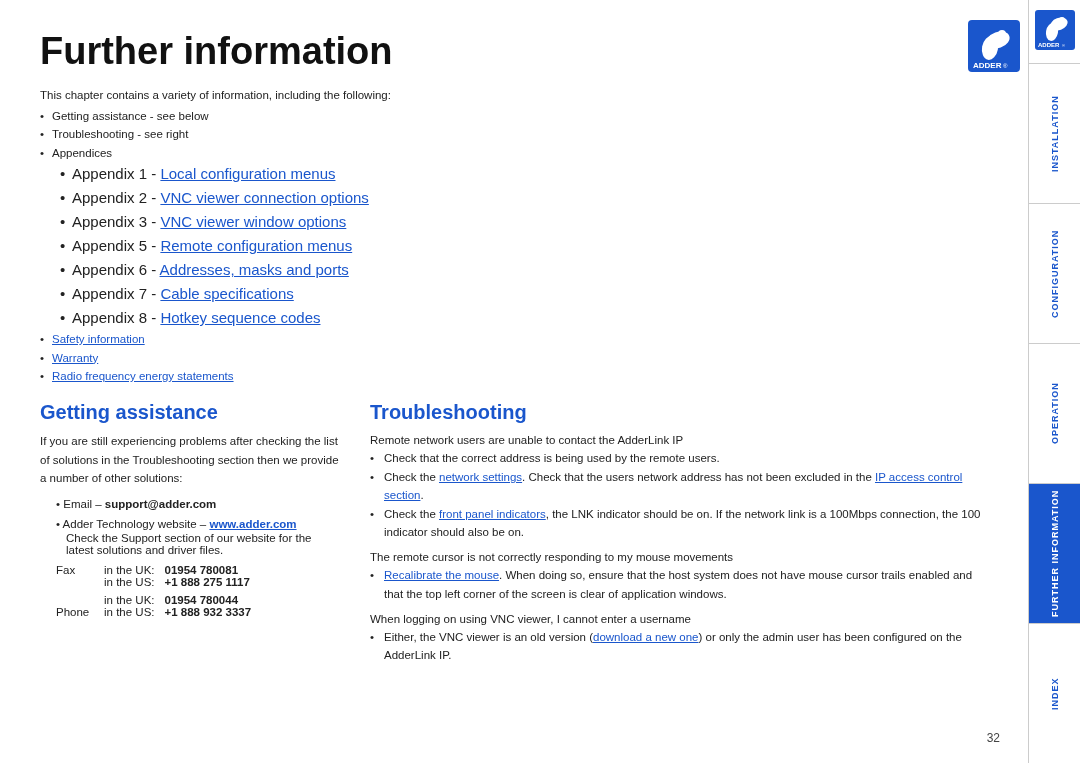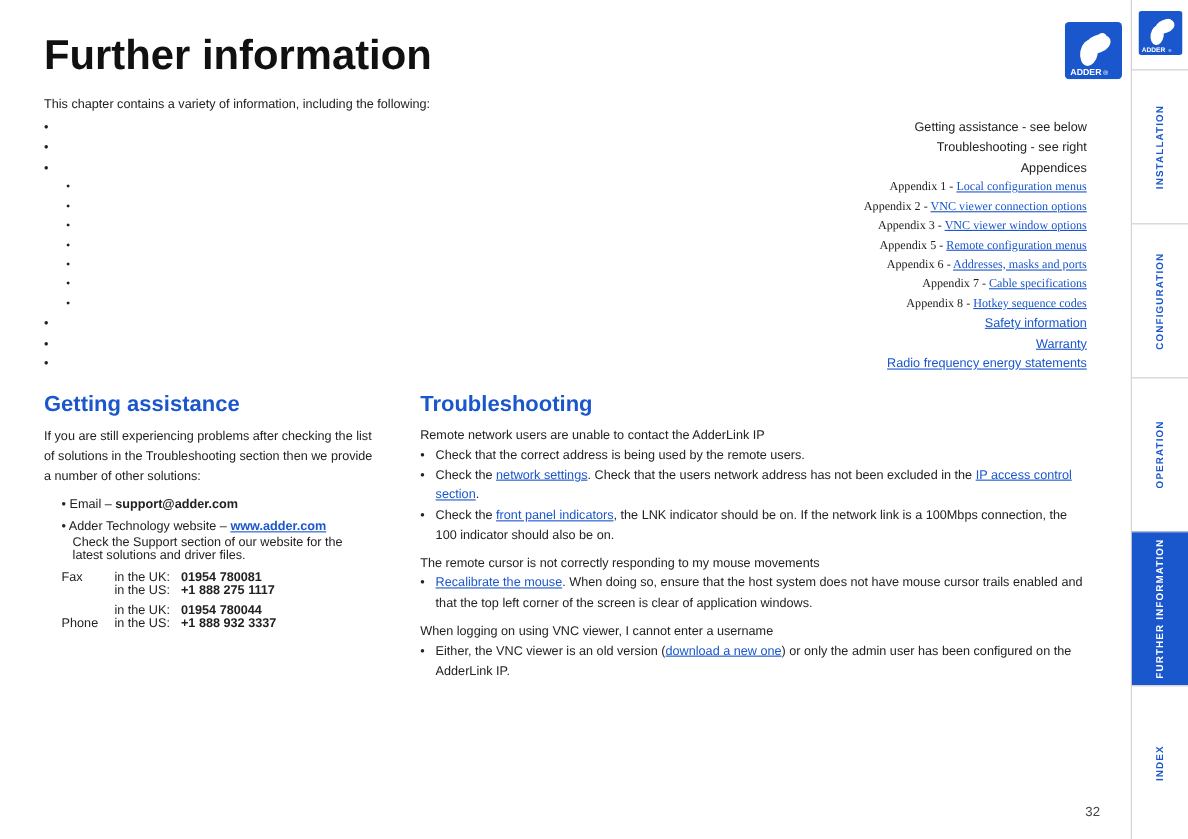--- a/index.html
+++ b/index.html
@@ -32,51 +32,49 @@
     .top-list {
       list-style: none;
       padding: 0;
       margin: 0 0 4px 0;
     }
     .top-list > li {
       padding-left: 12px;
       position: relative;
       font-size: 11.5px;
       line-height: 1.6;
-      text-align: right;
     }
     .top-list > li::before {
       content: "•";
       position: absolute;
       left: 0;
     }
     .sub-list {
       list-style: none;
       padding: 0;
       margin: 0;
     }
     .sub-list li {
       padding-left: 20px;
       position: relative;
-      font-size: 11px;
+      font-size: 15px;
       line-height: 1.6;
-      font-family: Liberation Serif, serif;
     }
     .sub-list li::before {
       content: "•";
       position: absolute;
       left: 8px;
     }
     a {
       color: #1a56cc;
       text-decoration: underline;
     }
     .two-col {
       display: flex;
-      gap: 42px;
+      gap: 30px;
       margin-top: 10px;
     }
     .left-col {
       flex: 0 0 300px;
       max-width: 300px;
     }
     .right-col {
       flex: 1;
     }
     .section-heading {

